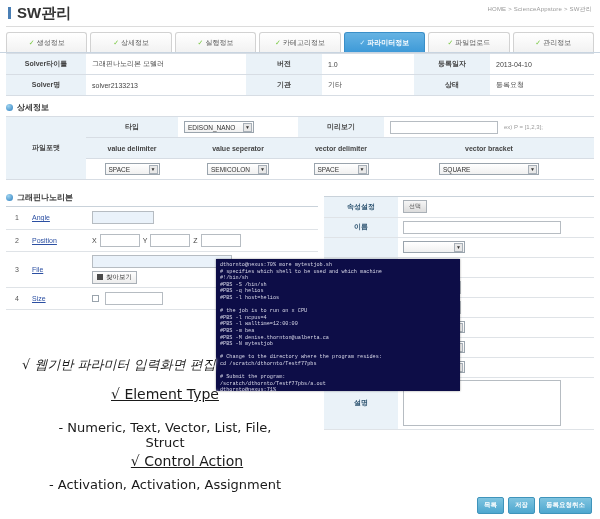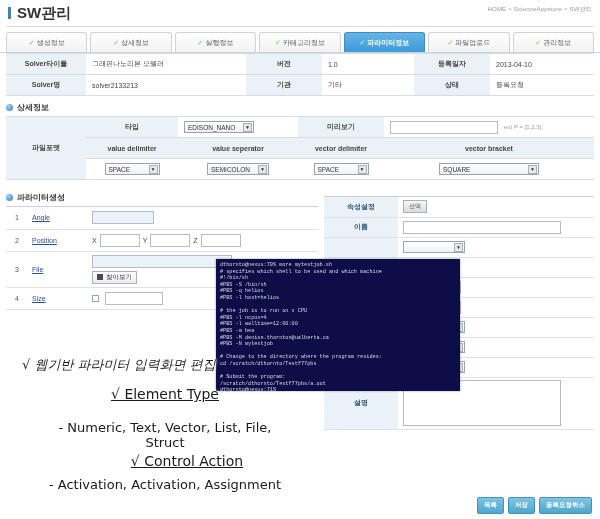--- a/index.html
+++ b/index.html
@@ -306,21 +306,21 @@
       </td>
     </tr>
   </tbody>
     </table>
 
   <div class="cols" style="margin-top:6px;">
 
     <div class="col-l">
       <div class="sect" style="padding-left:0">
         <span class="dot"></span>
-        <span>파라미터생성</span>
+        <span>그래핀나노리본</span>
       </div>
       <div class="panel-line"></div>
       <table class="prm">
         <tbody>
             <tr>
           <td class="num">1</td>
           <td class="nm">
             <a>Angle</a>
           </td>
           <td>

